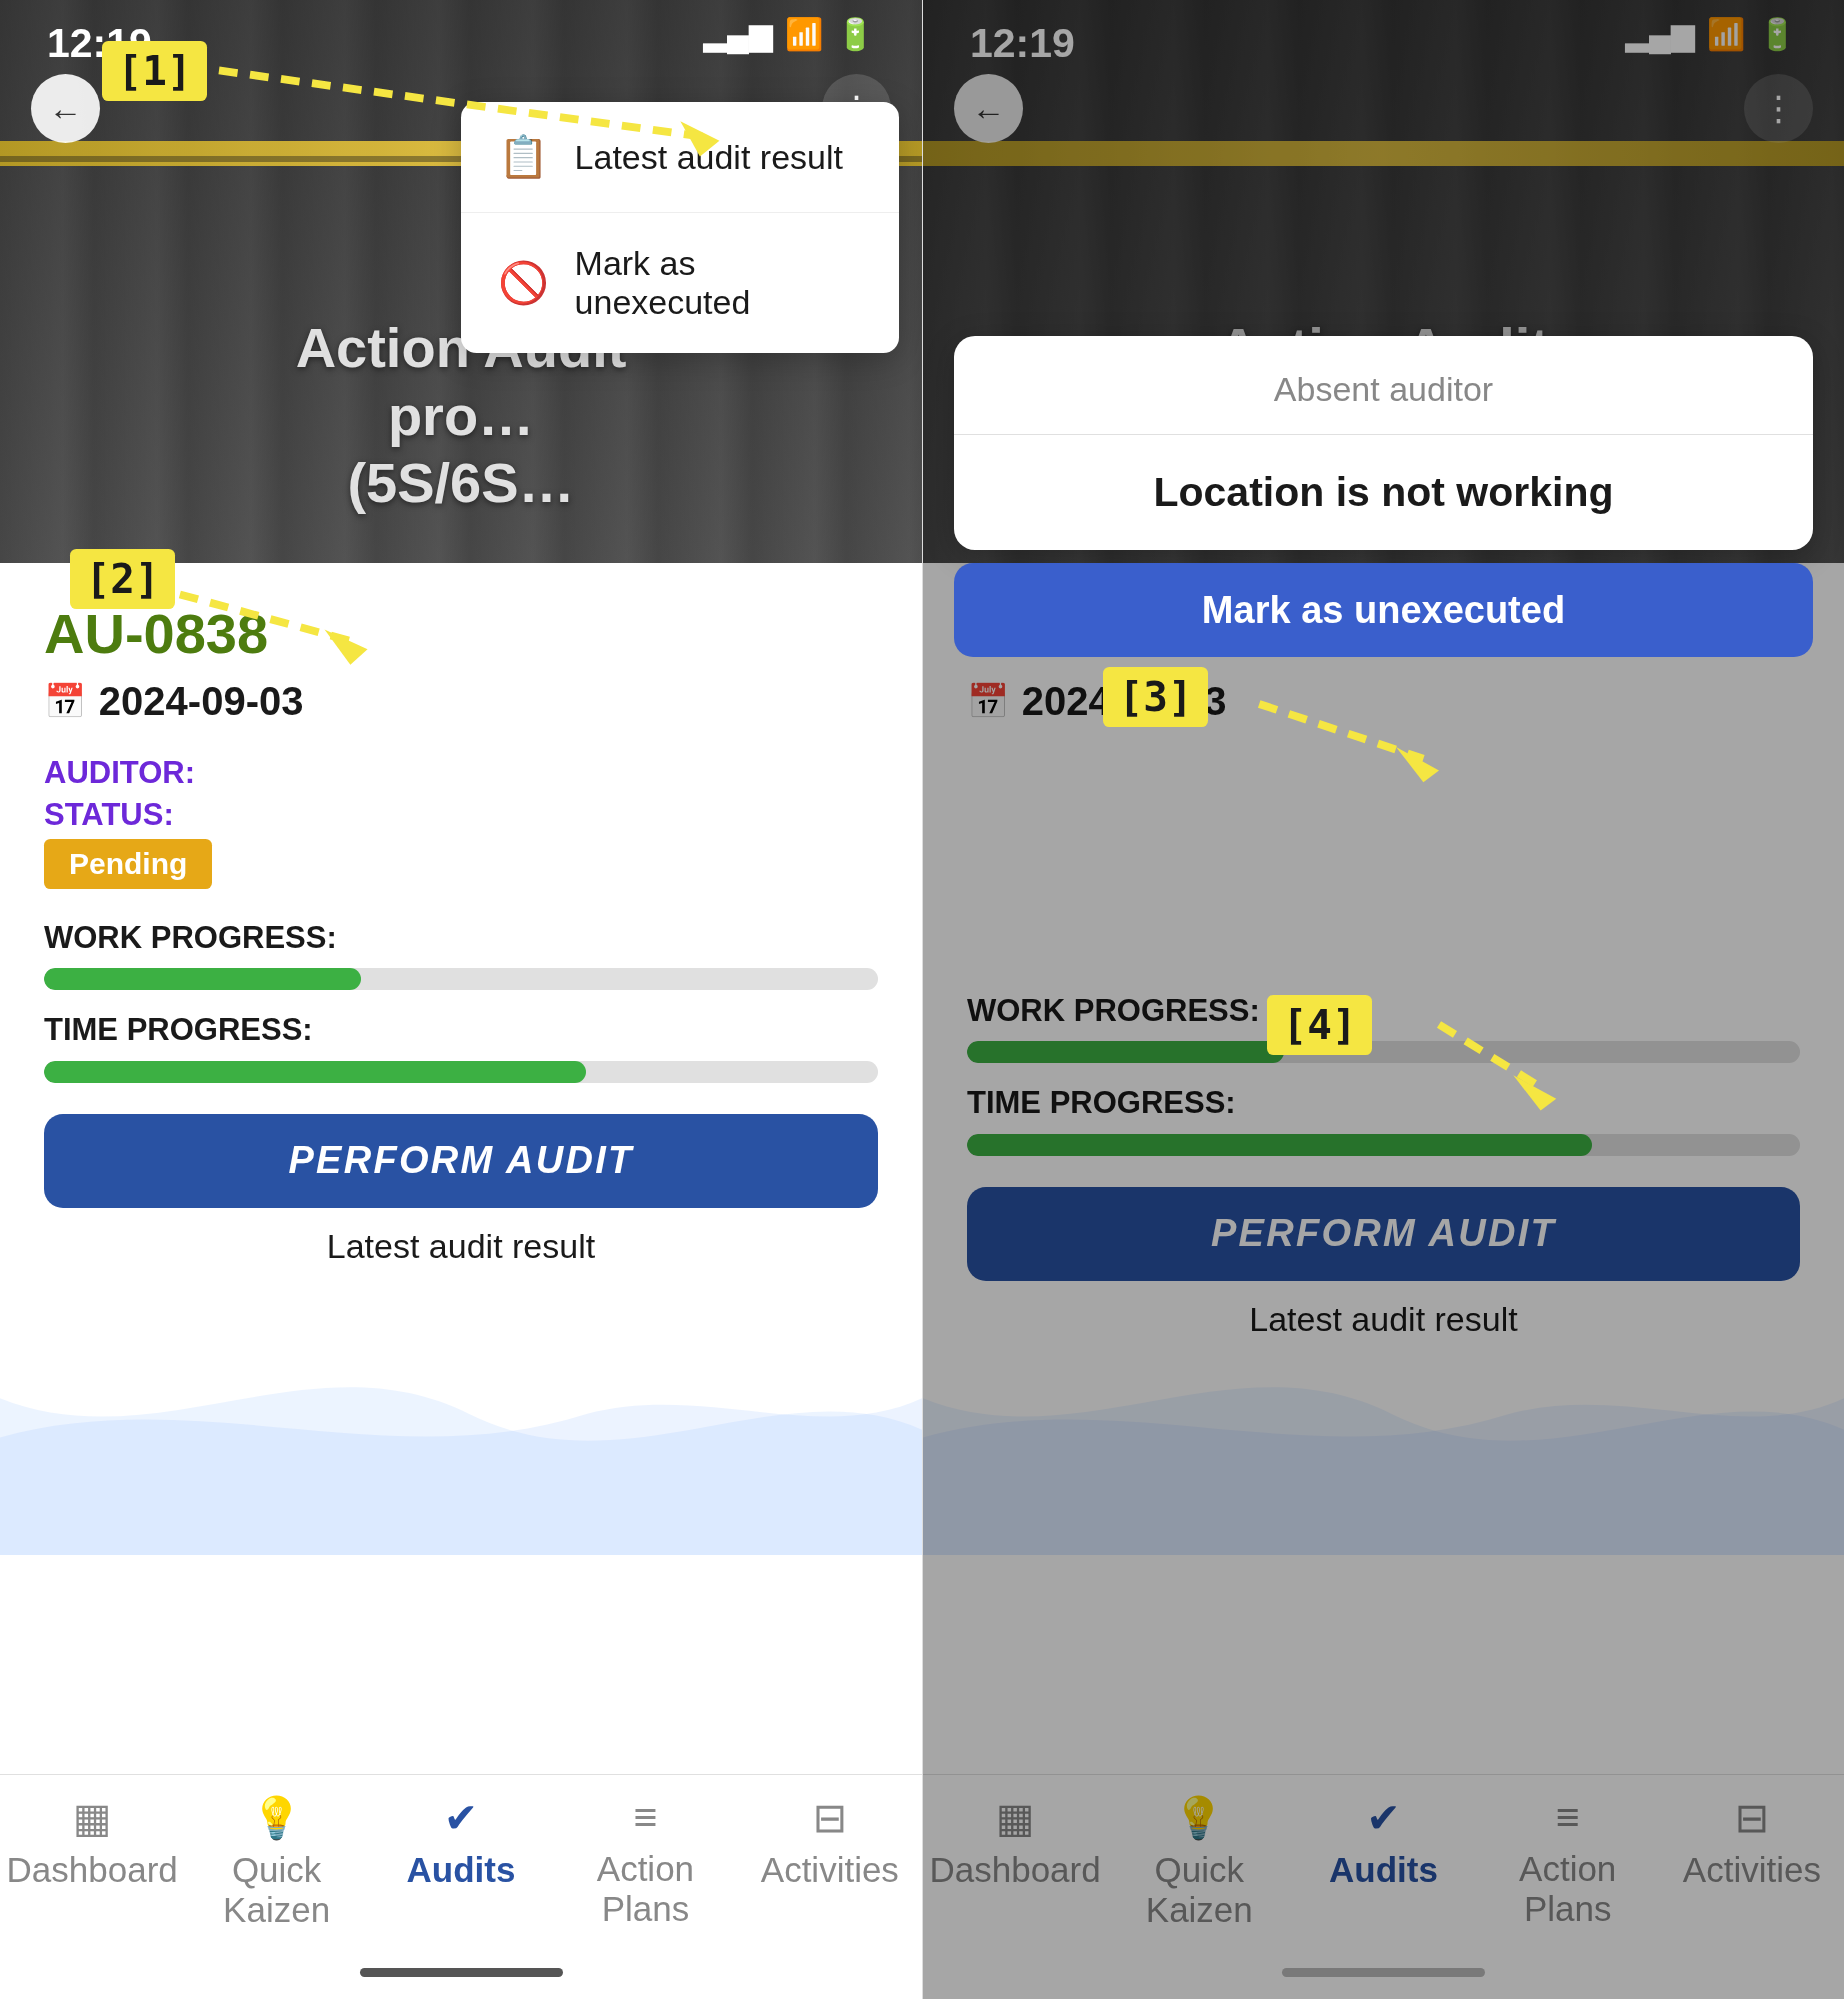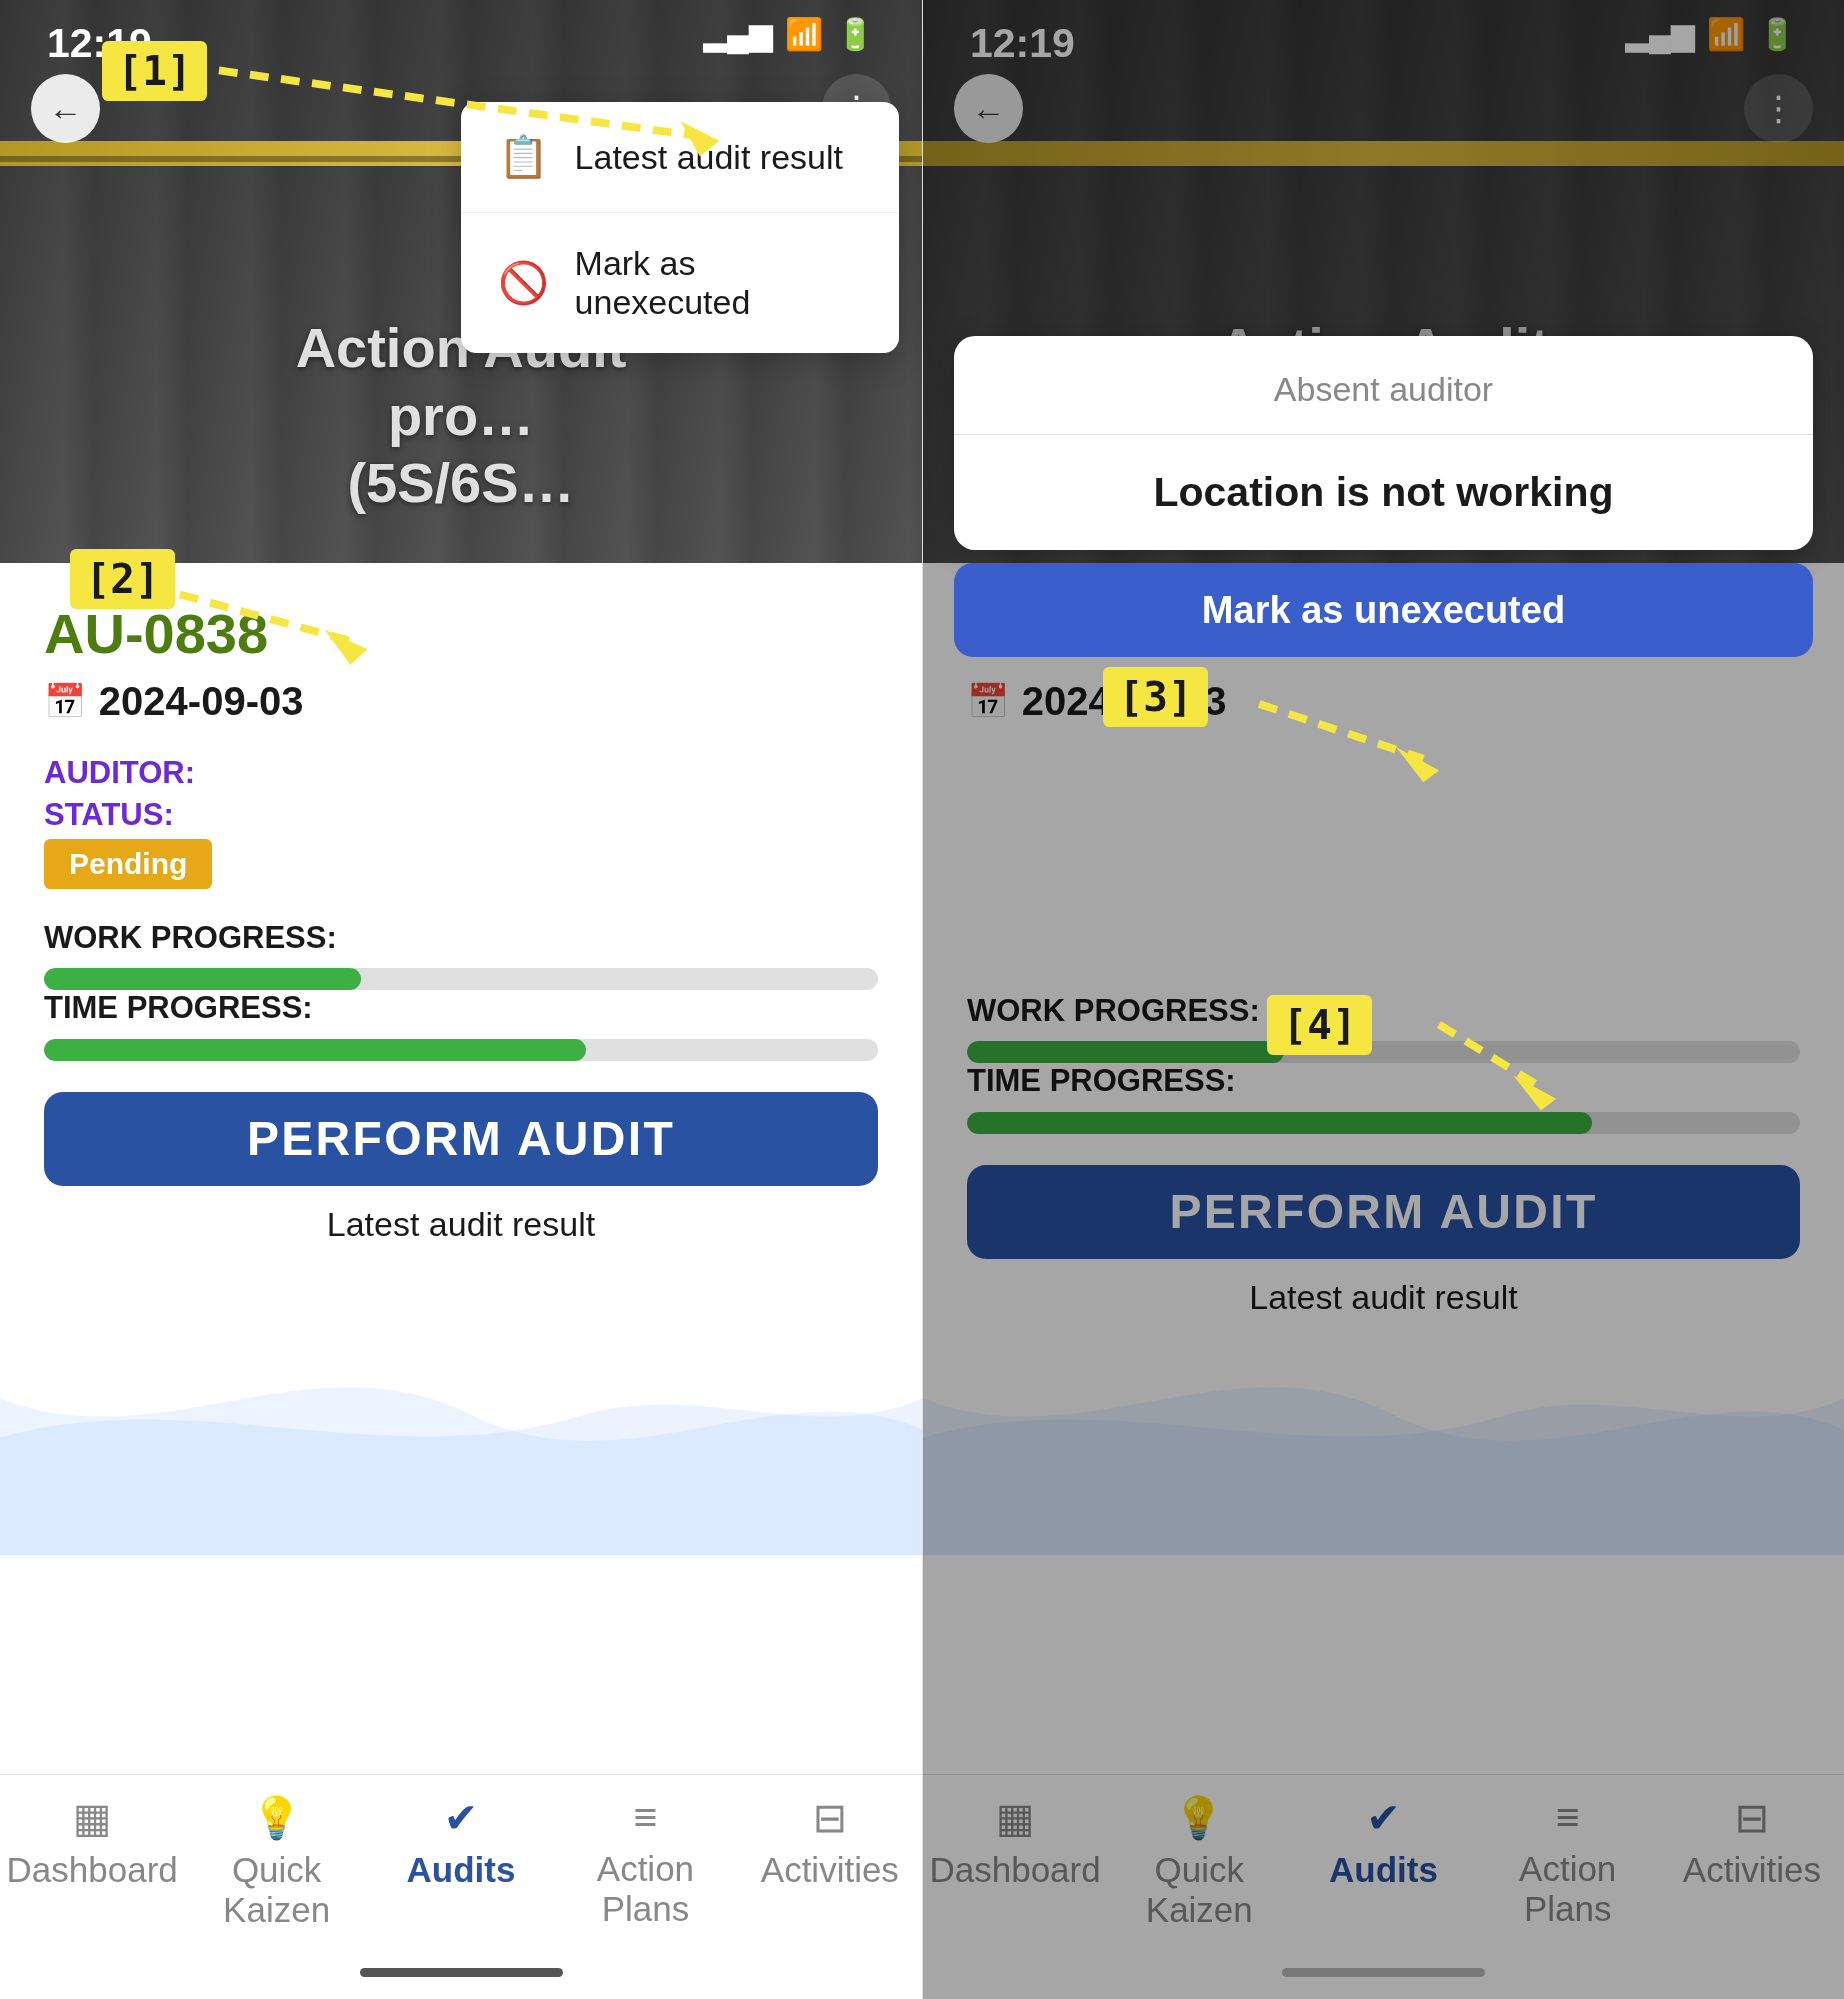--- a/index.html
+++ b/index.html
@@ -167,20 +167,21 @@
       background: #e6a817;
       color: #fff;
       font-size: 30px;
       font-weight: 600;
       padding: 7.8px 25px;
       border-radius: 6.3px;
       margin-bottom: 31px;
     }
 
     .progress-section {
+      margin-bottom: 22px;
     }
     .progress-label {
       font-size: 31px;
       font-weight: 700;
       color: #1a1a1a;
       margin-bottom: 12.5px;
     }
     .progress-bar-bg {
       width: 100%;
       height: 22px;
@@ -200,24 +201,25 @@
       height: 94px;
       background: #2952a3;
       border-radius: 19px;
       display: flex;
       align-items: center;
       justify-content: center;
       margin: 31px 0 19px 0;
       cursor: pointer;
     }
     .perform-audit-btn span {
-      font-size: 48px;
+      font-size: 38px;
       font-weight: 700;
       color: #fff;
       letter-spacing: 2.3px;
+      font-style: italic;
     }
 
     .latest-audit-link {
       text-align: center;
       font-size: 34px;
       color: #1a1a1a;
       margin-bottom: 15.6px;
       cursor: pointer;
     }
 

